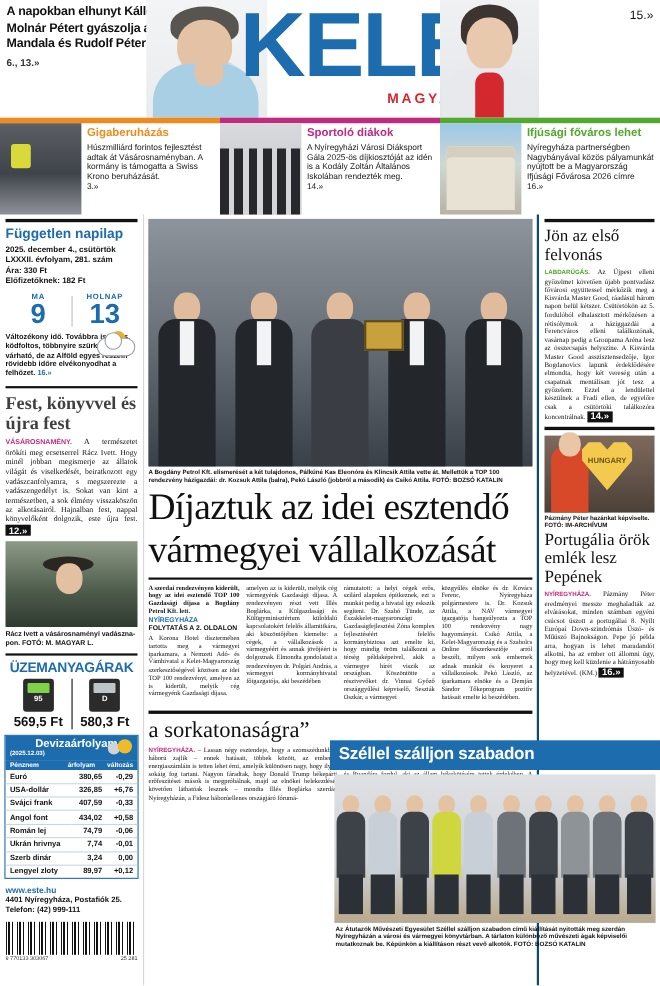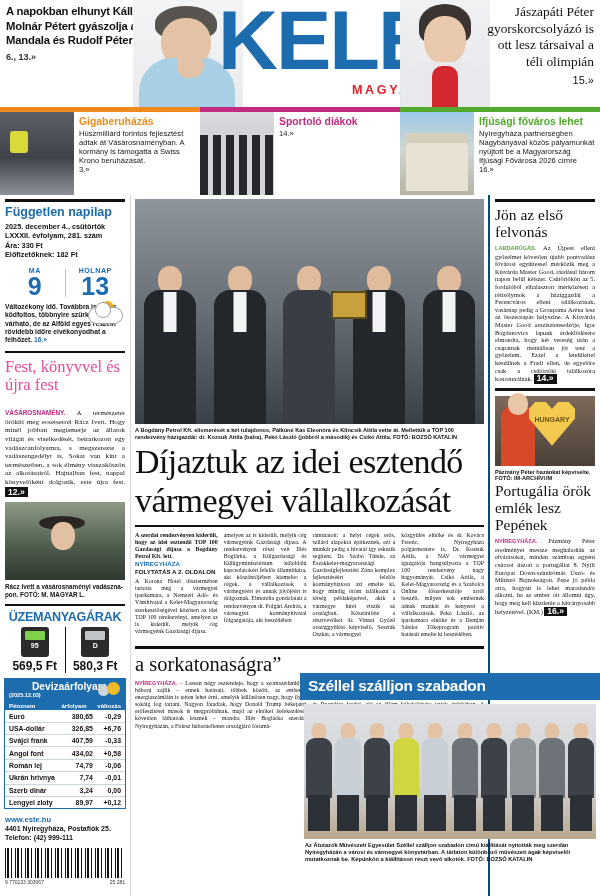--- a/index.html
+++ b/index.html
@@ -105,21 +105,21 @@
   .wcell .deg{font-size:25px;font-weight:bold;color:#1c6cae;line-height:25px;}
   .wdiv{width:1px;background:#bfbfbf;margin:2px 0;}
   .wtext{position:relative;margin:3px 5px 0;font-size:6.7px;line-height:8.2px;font-weight:bold;color:#111;}
   .wtext .pgn{color:#1c6cae;}
   .wicon{position:absolute;right:2px;top:-2px;width:34px;height:24px;}
   .sun{position:absolute;right:9px;top:0;width:13px;height:13px;border-radius:50%;background:#f2b01e;}
   .cloud{position:absolute;right:0;top:6px;width:33px;height:15px;border-radius:9px;background:#fff;border:1.4px solid #9aa0a6;}
   .cloud:before{content:"";position:absolute;left:6px;top:-6px;width:14px;height:14px;border-radius:50%;background:#fff;border:1.4px solid #9aa0a6;}
 
   .rule-thin{height:2px;background:#111;margin:7px 5px 5px;}
-  .fest-h{font-family:"Liberation Serif",serif;font-size:16.5px;line-height:18px;margin:0 5px 15px;color:#ec4899;}
+  .fest-h{font-family:"Liberation Serif",serif;font-size:16.5px;line-height:18px;margin:0 5px 4px;color:#404040;font-weight:bold;}
   .lead-text{margin:0 5px;font-family:"Liberation Serif",serif;font-size:7.1px;line-height:8.6px;text-align:justify;color:#111;}
   .lead-text .loc{font-weight:bold;color:#c12a7f;font-family:"Liberation Sans",sans-serif;font-size:6.4px;}
   .pgbadge{display:inline-block;background:#111;color:#fff;font-family:"Liberation Sans",sans-serif;font-weight:bold;font-size:8.6px;padding:1px 3px;}
   .lphoto{margin:5px 5px 0;height:78px;background:linear-gradient(180deg,#8d9a86 0%,#4c5a4a 60%,#2f3a30 100%);position:relative;}
   .lphoto .hat{position:absolute;left:34px;top:14px;width:46px;height:14px;border-radius:50%;background:#2a2622;}
   .lphoto .f3{position:absolute;left:46px;top:20px;width:24px;height:28px;border-radius:46%;background:#e3c0a2;}
   .lcap{margin:3px 5px 0;font-size:6.3px;line-height:7.6px;font-weight:bold;color:#111;}
   .sep{height:2px;background:#111;margin:6px 5px 4px;}
   .fuel-h{text-align:center;font-weight:bold;font-size:12.6px;color:#1c6cae;letter-spacing:-0.3px;margin-bottom:3px;}
   .fuel-row{display:flex;margin:0 5px;}
@@ -220,21 +220,20 @@
       <div class="arm"></div>
     </div>
     <div class="logo">KELET</div>
     <div class="logo-sub">MAGYARORSZÁG</div>
     <div class="mh-photo-right">
       <div class="hair2"></div>
       <div class="face2"></div>
       <div class="jkt"></div>
     </div>
     <div class="mh-right">
-      <div class="kicker2">Jászapáti Péter gyorskorcsolyázó is ott lesz társaival a téli olimpián</div>
       <div class="pg">15.»</div>
     </div>
   </div>
 
   <div class="teaserbar">
     <div class="teaser t1">
       <div class="bar"></div>
       <div class="body">
         <div class="thumb th-constr"></div>
         <div class="txt">
@@ -243,20 +242,21 @@
           <p class="pgn">3.»</p>
         </div>
       </div>
     </div>
     <div class="teaser t2">
       <div class="bar"></div>
       <div class="body">
         <div class="thumb th-students"></div>
         <div class="txt">
           <h3>Sportoló diákok</h3>
+          <p>A Nyíregyházi Városi Diáksport Gála 2025-ös díjkiosztóját az idén is a Kodály Zoltán Általános Iskolában rendezték meg.</p>
           <p class="pgn">14.»</p>
         </div>
       </div>
     </div>
     <div class="teaser t3">
       <div class="bar"></div>
       <div class="body">
         <div class="thumb th-city"></div>
         <div class="txt">
           <h3>Ifjúsági főváros lehet</h3>

